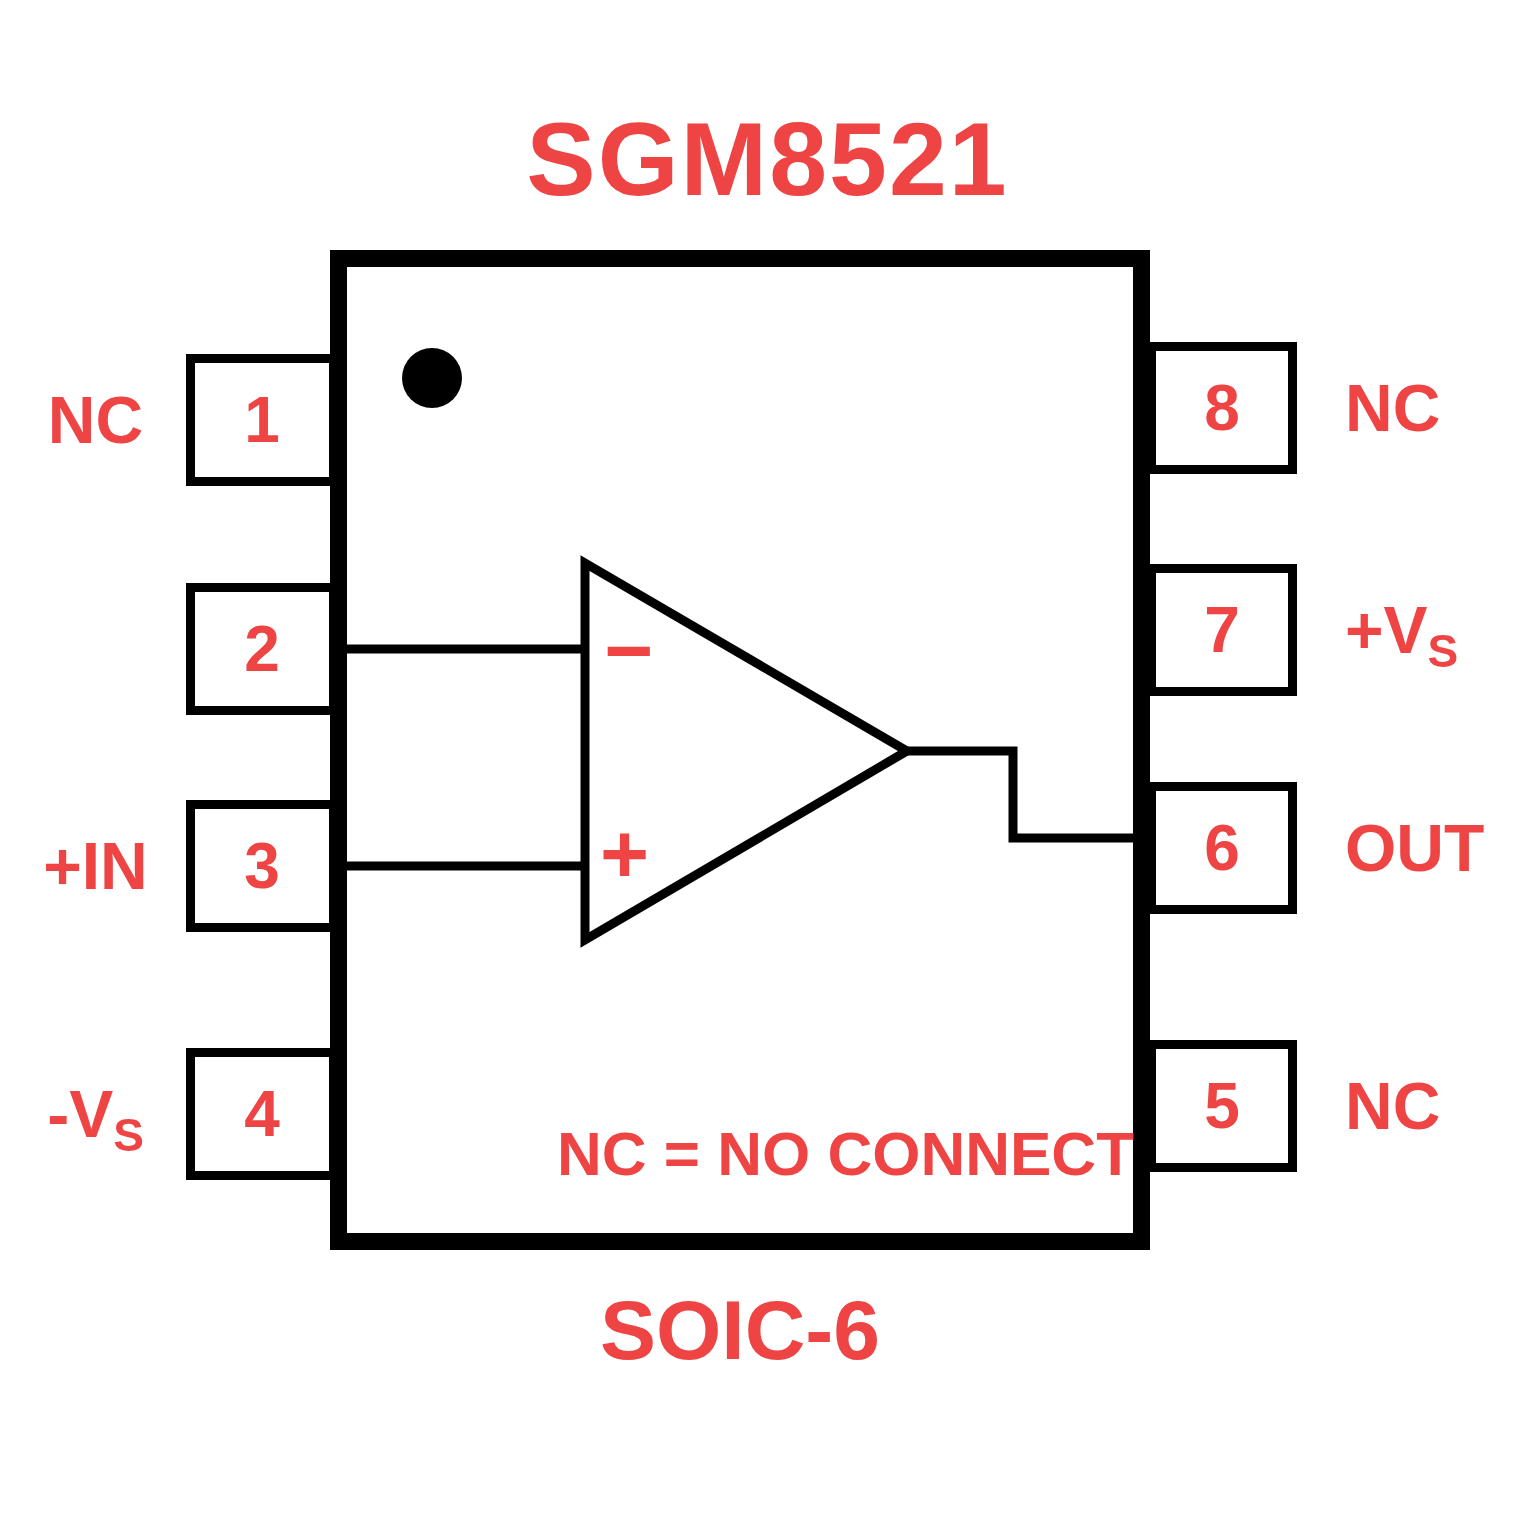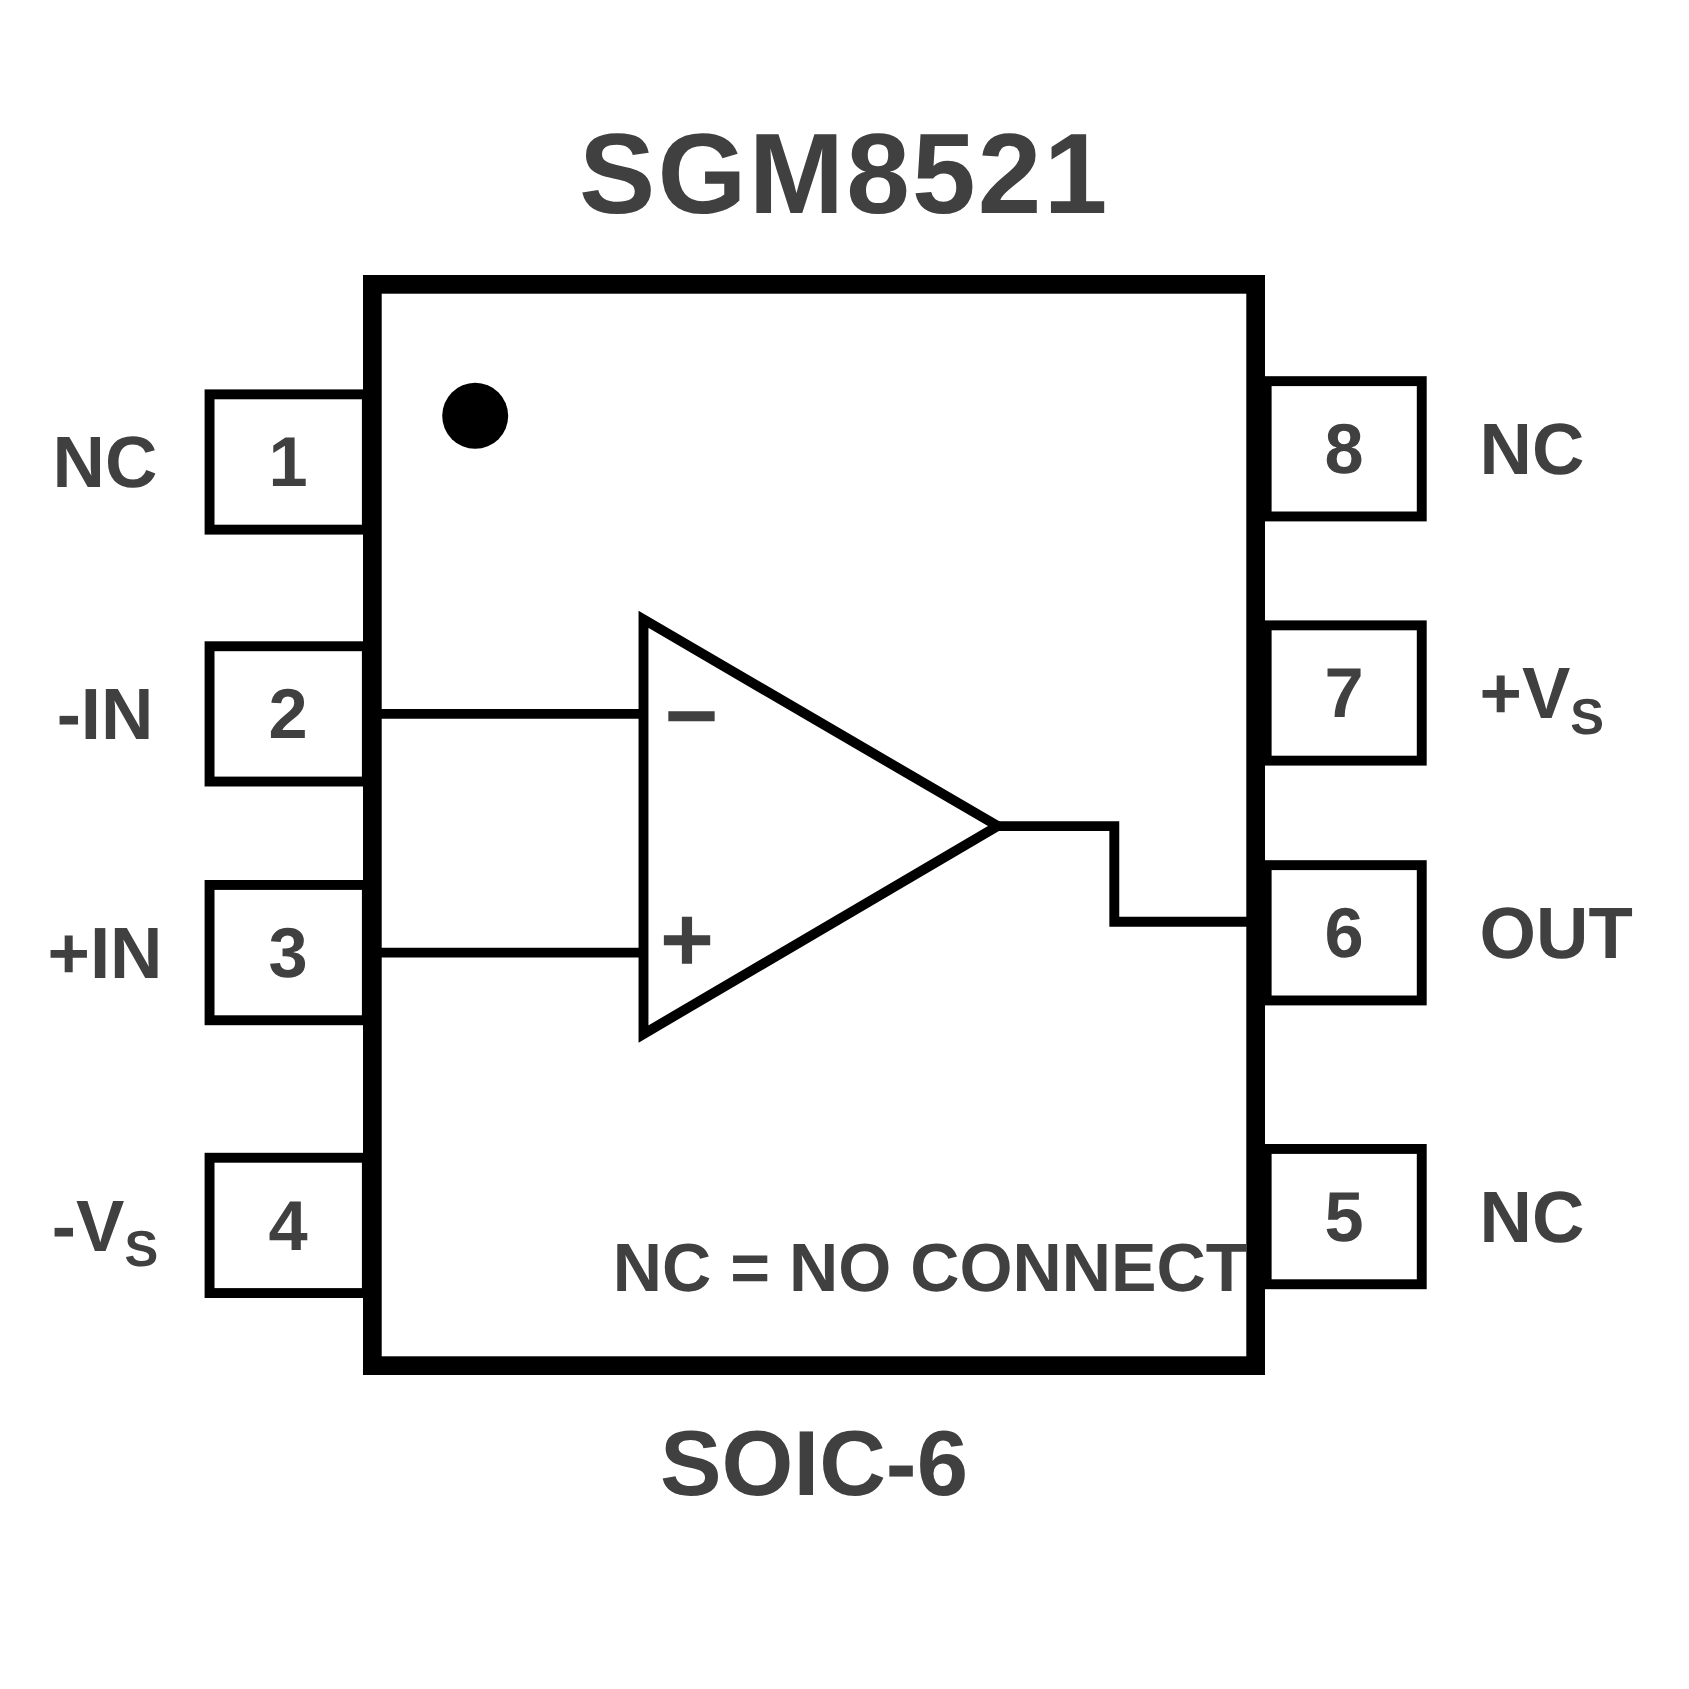--- a/index.html
+++ b/index.html
@@ -1,18 +1,18 @@
 <!DOCTYPE html>
 <html><head>
 <meta charset="utf-8">
 <style>
   html, body { margin:0; padding:0; background:#ffffff; }
   .canvas {
     position:relative; width:1535px; height:1535px; background:#ffffff;
-    font-family:"Liberation Sans", sans-serif; font-weight:bold; color:#404040;
+    font-family:"Liberation Sans", sans-serif; font-weight:bold; color:#ef4444;
     overflow:hidden;
   }
   .chip-title {
     position:absolute; top:100px; left:0; width:1535px;
     text-align:center; font-size:104px; letter-spacing:2px;
   }
   .ic-body {
     position:absolute; left:330px; top:250px; width:820px; height:1000px;
     border:17px solid #000; box-sizing:border-box; background:transparent; z-index:2;
   }
@@ -74,23 +74,20 @@
   <div class="pin-box pbr pbr6">
     <span>6</span>
   </div>
   <div class="pin-box pbr pbr5">
     <span>5</span>
   </div>
 
   <div class="pin-label lab-left ll1">
     <span>NC</span><span class="sub"></span>
   </div>
-  <div class="pin-label lab-left ll2">
-    <span>-IN</span><span class="sub"></span>
-  </div>
   <div class="pin-label lab-left ll4">
     <span>-V</span><span class="sub">S</span>
   </div>
   <div class="pin-label lab-left ll3">
     <span>+IN</span><span class="sub"></span>
   </div>
 
   <div class="pin-label lab-right lr8">
     <span>NC</span><span class="sub"></span>
   </div>

